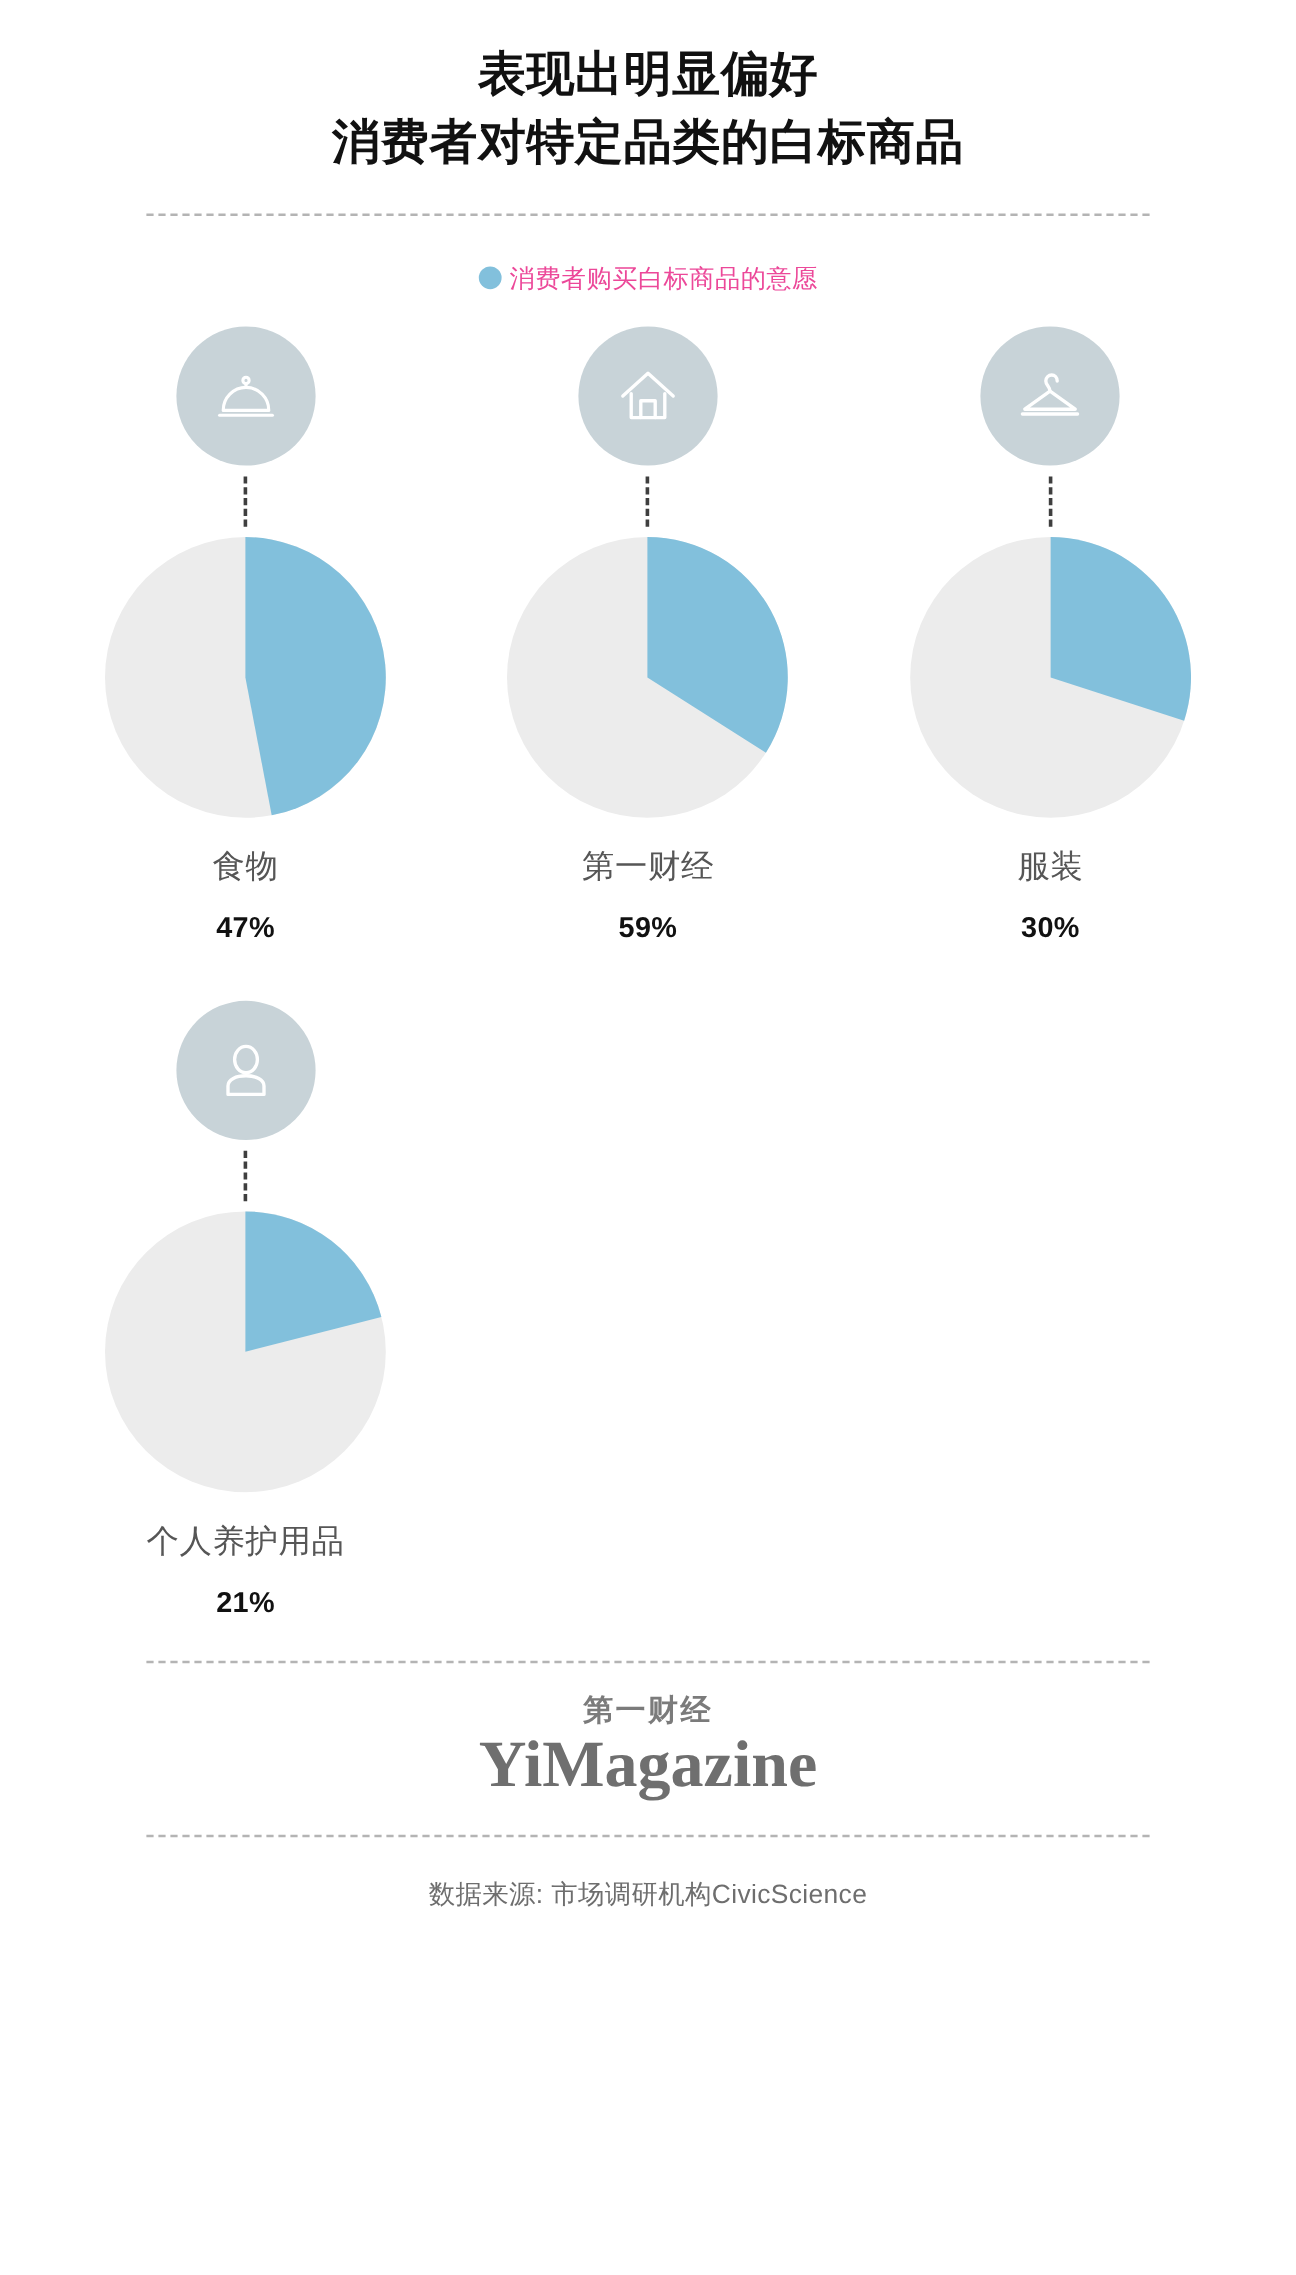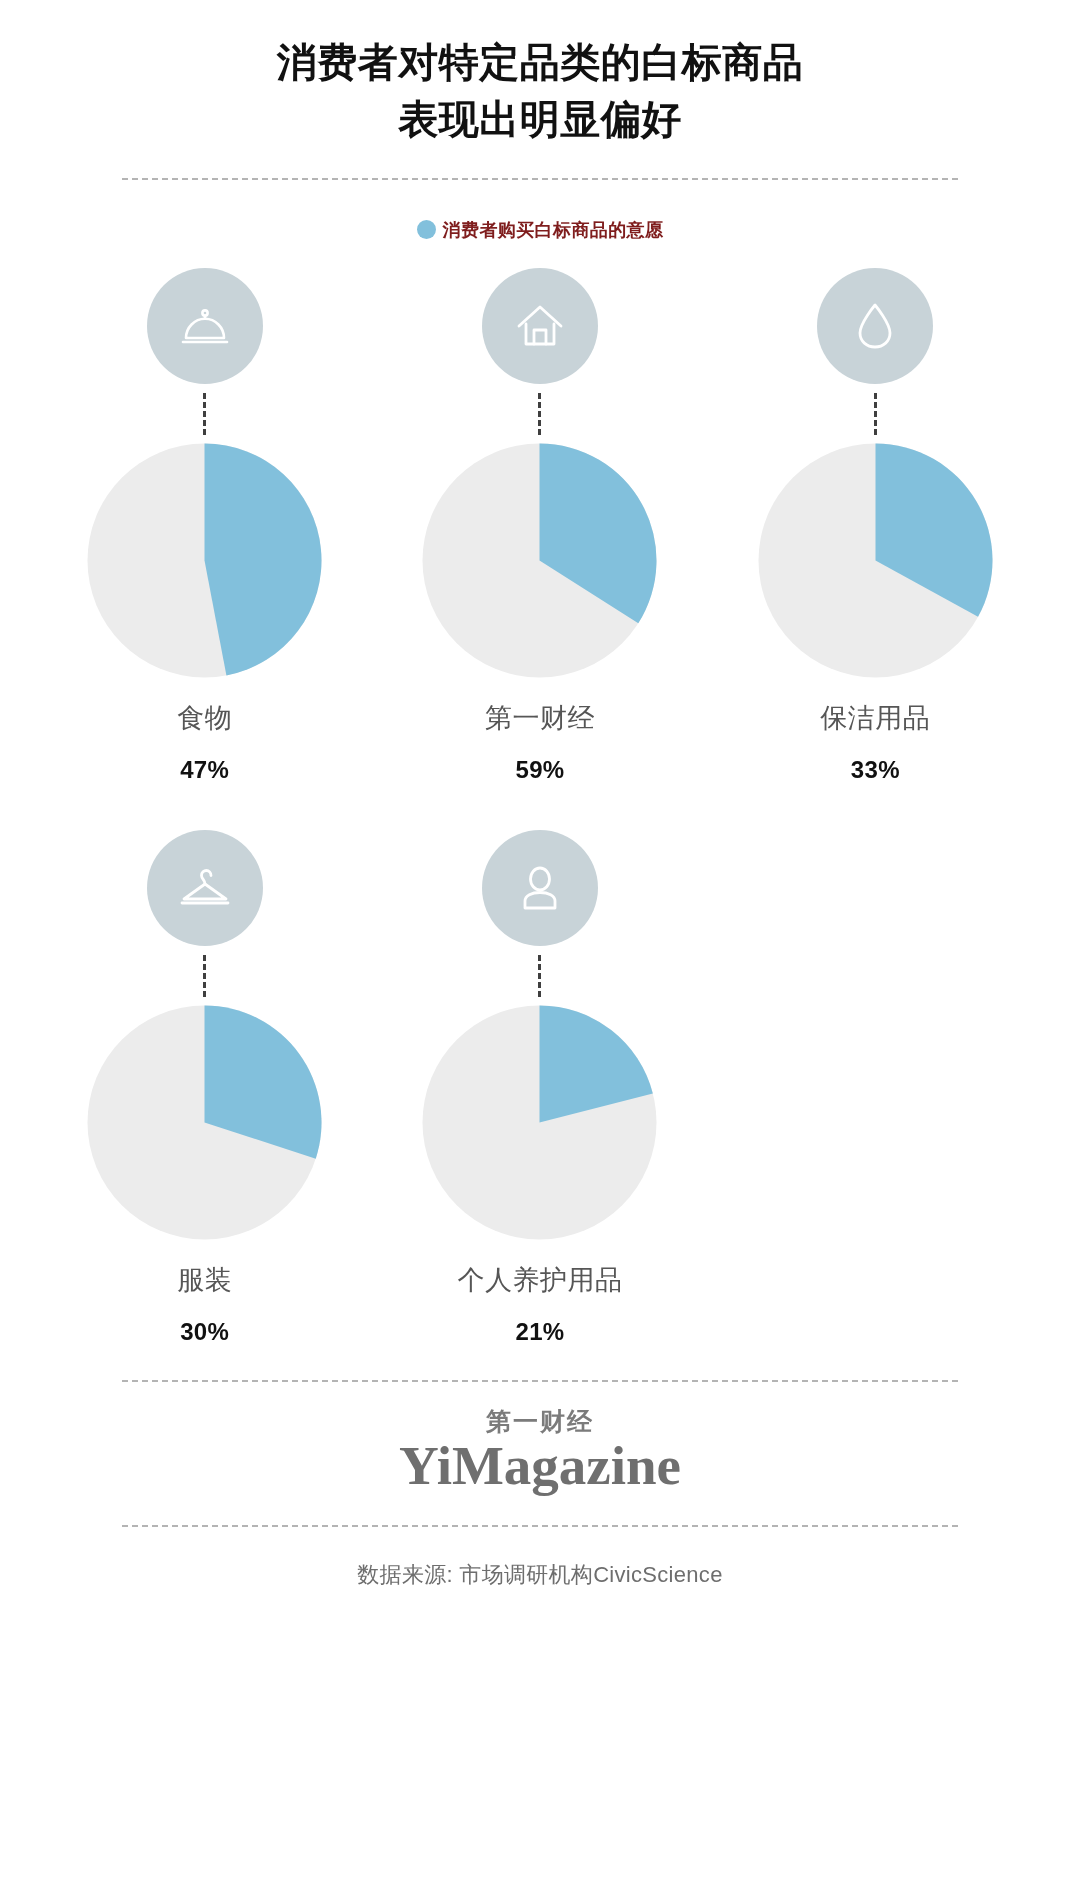--- a/index.html
+++ b/index.html
@@ -57,24 +57,23 @@
     gap: 7px;
   }
   .legend-dot {
     width: 19px;
     height: 19px;
     border-radius: 50%;
     background: #82C0DC;
     flex: 0 0 auto;
   }
   .legend-label {
-    font-size: 18px;
-    color: #7f1d1d;
+    font-size: 21px;
+    color: #ec4899;
     letter-spacing: 0.4px;
-    font-weight: bold;
   }
 
   
   .grid {
     margin-top: 26px;
     width: 960px;
     display: grid;
     grid-template-columns: repeat(3, 1fr);
     row-gap: 16px;
     gap: 46px;
@@ -153,22 +152,22 @@
     text-align: center;
     letter-spacing: 0.3px;
   }
 </style>
 </head>
 <body>
 
 <div class="page">
 
   <div class="title-block">
+    <div class="title-line">表现出明显偏好</div>
     <div class="title-line">消费者对特定品类的白标商品</div>
-    <div class="title-line">表现出明显偏好</div>
   </div>
 
   <div class="rule rule-top"></div>
 
   <div class="legend">
     <span class="legend-dot" style="background: rgb(130, 192, 220);"></span>
     <span class="legend-label">消费者购买白标商品的意愿</span>
   </div>
 
   <div class="grid" id="category-grid">
@@ -210,38 +209,20 @@
             <path d="M 117.5 117.5 L 117.5 0.5 A 117 117 0 0 1 216.28636728373576 180.19173501254264 Z" fill="#82C0DC"></path>
           </svg>
         </div>
         <div class="cat-label">第一财经</div>
         <div class="cat-value">59%</div>
       </div>
       <div class="cell">
         <div class="icon-circle">
           <span>
             <svg width="60" height="60" viewBox="0 0 60 60" fill="none" stroke="#fff" stroke-width="2.8" stroke-linecap="round" stroke-linejoin="round">
-              <path d="M30 9 C30 9 15 27 15 37 C15 45.3 21.7 51 30 51 C38.3 51 45 45.3 45 37 C45 27 30 9 30 9 Z"></path>
-            </svg>
-          </span>
-        </div>
-        <div class="connector"></div>
-        <div class="pie-wrap">
-          <svg width="235" height="235" viewBox="0 0 235 235">
-            <circle cx="117.5" cy="117.5" r="117" fill="#ECECEC"></circle>
-            <path d="M 117.5 117.5 L 117.5 0.5 A 117 117 0 0 1 220.02788156513202 173.86517986990071 Z" fill="#82C0DC"></path>
-          </svg>
-        </div>
-        <div class="cat-label">保洁用品</div>
-        <div class="cat-value">33%</div>
-      </div>
-      <div class="cell">
-        <div class="icon-circle">
-          <span>
-            <svg width="60" height="60" viewBox="0 0 60 60" fill="none" stroke="#fff" stroke-width="2.8" stroke-linecap="round" stroke-linejoin="round">
               <path d="M30 26 C30 22 26.5 21 26.5 17.5 C26.5 14.5 28.9 12.5 31.4 12.5 C33.9 12.5 36 14.5 36 17.5"></path>
               <path d="M30 26 L9 41 L51 41 Z"></path>
               <path d="M7 45 L53 45"></path>
             </svg>
           </span>
         </div>
         <div class="connector"></div>
         <div class="pie-wrap">
           <svg width="235" height="235" viewBox="0 0 235 235">
             <circle cx="117.5" cy="117.5" r="117" fill="#ECECEC"></circle>

